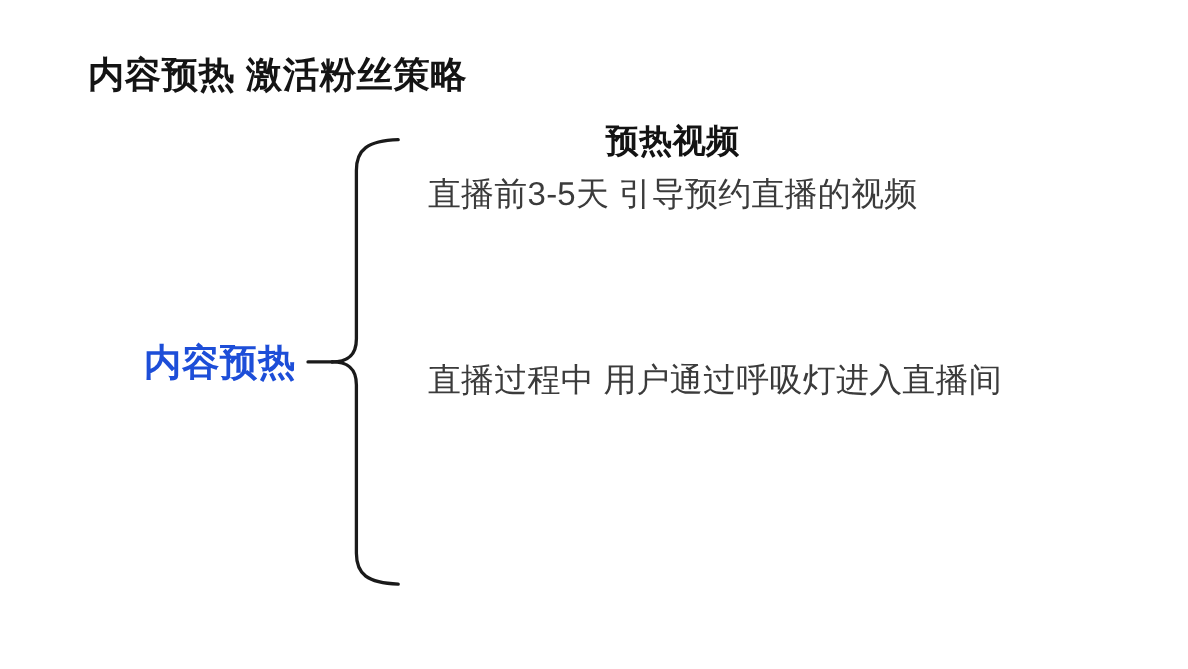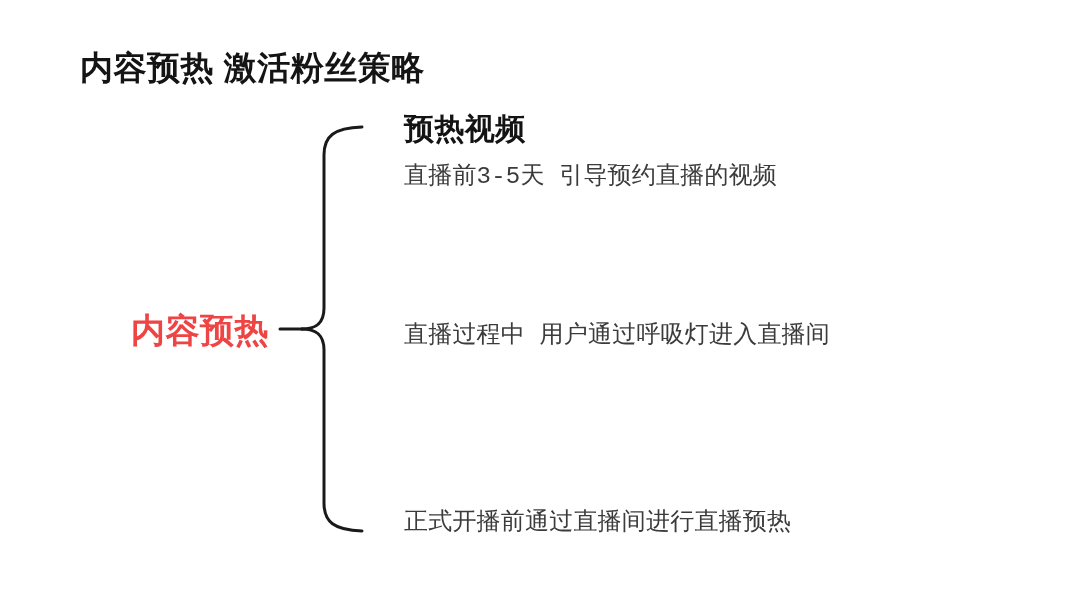--- a/index.html
+++ b/index.html
@@ -34,21 +34,21 @@
     line-height: 44px;
   }
 
   
   .root-label {
     position: absolute;
     left: 131px;
     top: 308px;
     font-size: 34px;
     font-weight: 700;
-    color: #ef4444;
+    color: #1d4ed8;
     letter-spacing: 0.5px;
     white-space: nowrap;
     line-height: 44px;
   }
 
   
   .brace-wrap {
     position: absolute;
     left: 270px;
     top: 100px;
@@ -59,45 +59,45 @@
   .brace-wrap svg {
     display: block;
     width: 110px;
     height: 450px;
     overflow: visible;
   }
 
   
   .branch {
     position: absolute;
-    left: 404px;
+    left: 389px;
+    text-align: center;
   }
   .branch-title {
     font-size: 30px;
     font-weight: 700;
     color: #131313;
     letter-spacing: 0.4px;
     white-space: nowrap;
     line-height: 38px;
   }
   .branch-desc {
-    font-size: 24px;
+    font-size: 30px;
     font-weight: 400;
     color: #3b3b3b;
     letter-spacing: 0.2px;
     white-space: nowrap;
     line-height: 30px;
-    font-family: Liberation Mono, monospace;
   }
 
   .branch-1 { top: 110px; }
   .branch-1 .branch-desc { margin-top: 14px; }
 
   .branch-2 { top: 305px; }
-  .branch-2 .branch-desc { margin-top: 16px; }
+  .branch-2 .branch-desc { margin-top: 26px; }
 
   .branch-3 { top: 507px; }
   .branch-3 .branch-desc { margin-top: 1px; }
 </style>
 </head>
 <body>
 
 <div class="slide">
 
   <div class="slide-title">内容预热 激活粉丝策略</div>
@@ -123,16 +123,15 @@
   <div class="branch branch-1">
     <div class="branch-title">预热视频</div>
     <div class="branch-desc">直播前3-5天 引导预约直播的视频</div>
   </div>
 
   <div class="branch branch-2">
     <div class="branch-desc">直播过程中 用户通过呼吸灯进入直播间</div>
   </div>
 
   <div class="branch branch-3">
-    <div class="branch-desc">正式开播前通过直播间进行直播预热</div>
   </div>
 
 </div>
 
 </body></html>

